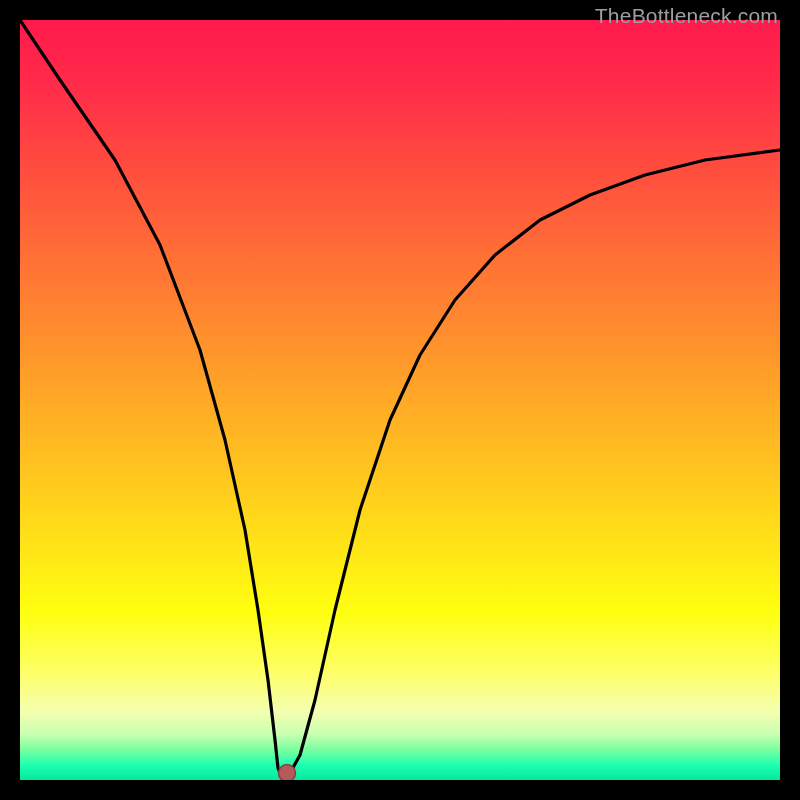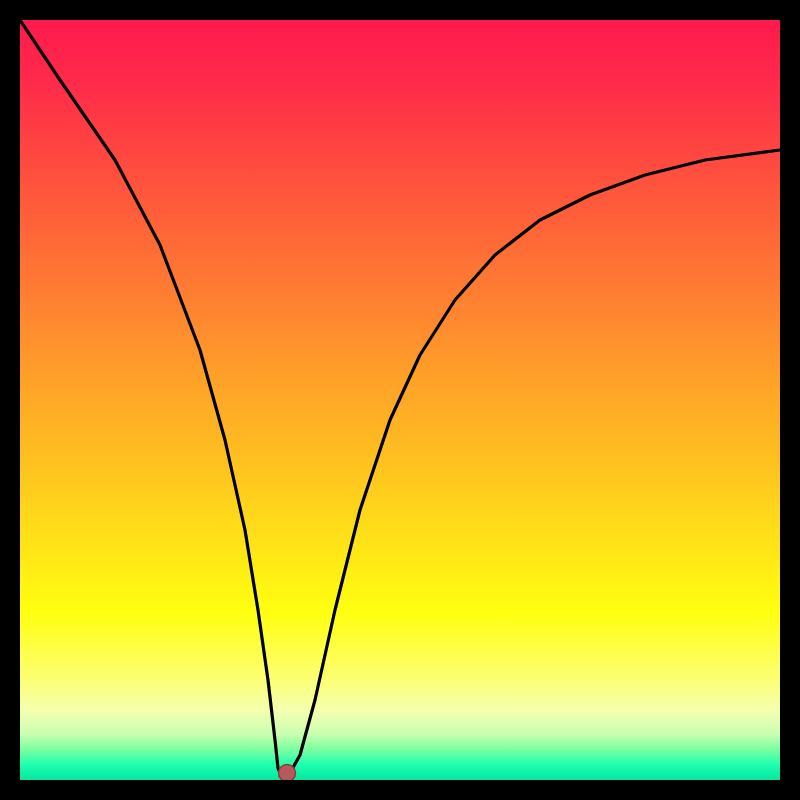--- a/index.html
+++ b/index.html
@@ -88,13 +88,14 @@
                L 475 235
                L 520 200
                L 570 175
                L 625 155
                L 685 140
                L 760 130" fill="none" stroke="#000000" stroke-width="3.2" stroke-linejoin="round" stroke-linecap="round"></path>
 
       <circle cx="267" cy="753" r="8.5" fill="#b55a5a" stroke="#8a3d3d" stroke-width="1.5"></circle>
     </svg>
   </div>
+  <div class="watermark">TheBottleneck.com</div>
 </div>
 
 </body></html>

